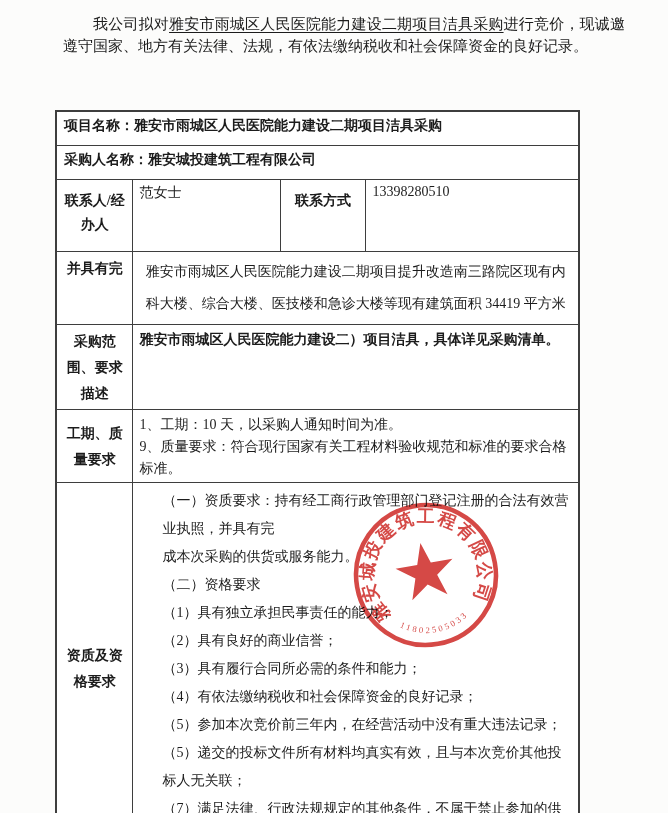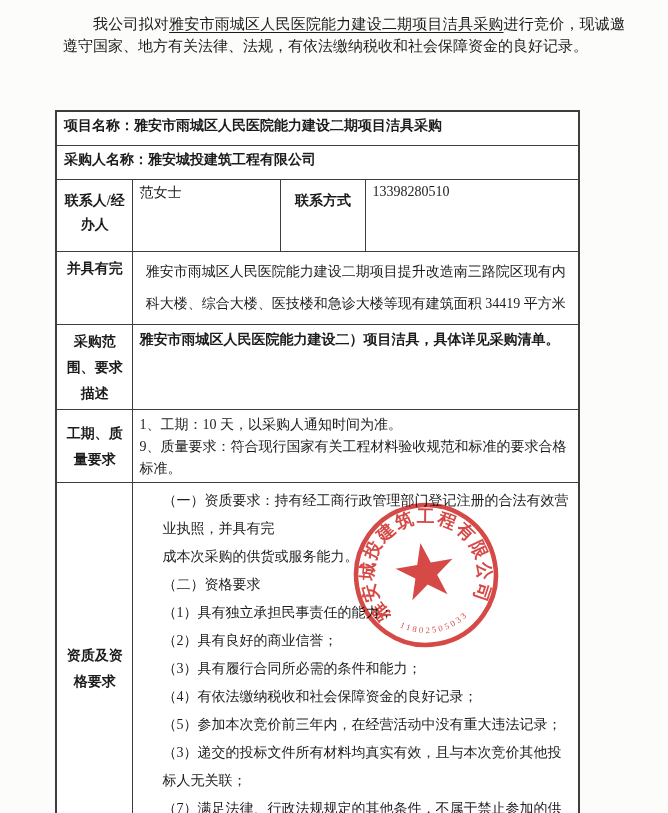--- a/index.html
+++ b/index.html
@@ -124,21 +124,21 @@
       <td class="lbl mid ctr" style="height:284px">资质及资格要求</td>
       <td colspan="3" class="qual-val">
         <div>（一）资质要求：持有经工商行政管理部门登记注册的合法有效营业执照，并具有完</div>
         <div>成本次采购的供货或服务能力。</div>
         <div>（二）资格要求</div>
         <div>（1）具有独立承担民事责任的能力；</div>
         <div>（2）具有良好的商业信誉；</div>
         <div>（3）具有履行合同所必需的条件和能力；</div>
         <div>（4）有依法缴纳税收和社会保障资金的良好记录；</div>
         <div>（5）参加本次竞价前三年内，在经营活动中没有重大违法记录；</div>
-        <div>（3）递交的投标文件所有材料均真实有效，且与本次竞价其他投标人无关联；</div>
+        <div>（5）递交的投标文件所有材料均真实有效，且与本次竞价其他投标人无关联；</div>
         <div>（7）满足法律、行政法规规定的其他条件，不属于禁止参加的供应商；</div>
       </td>
     </tr>
 
   </tbody>
     </table>
 
   <svg class="stamp" viewBox="0 0 150 150" width="152" height="152">
     <defs>
       <path id="arcTop" d="M 32.4 104.8 A 52 52 0 1 1 117.6 104.8" fill="none"></path>

